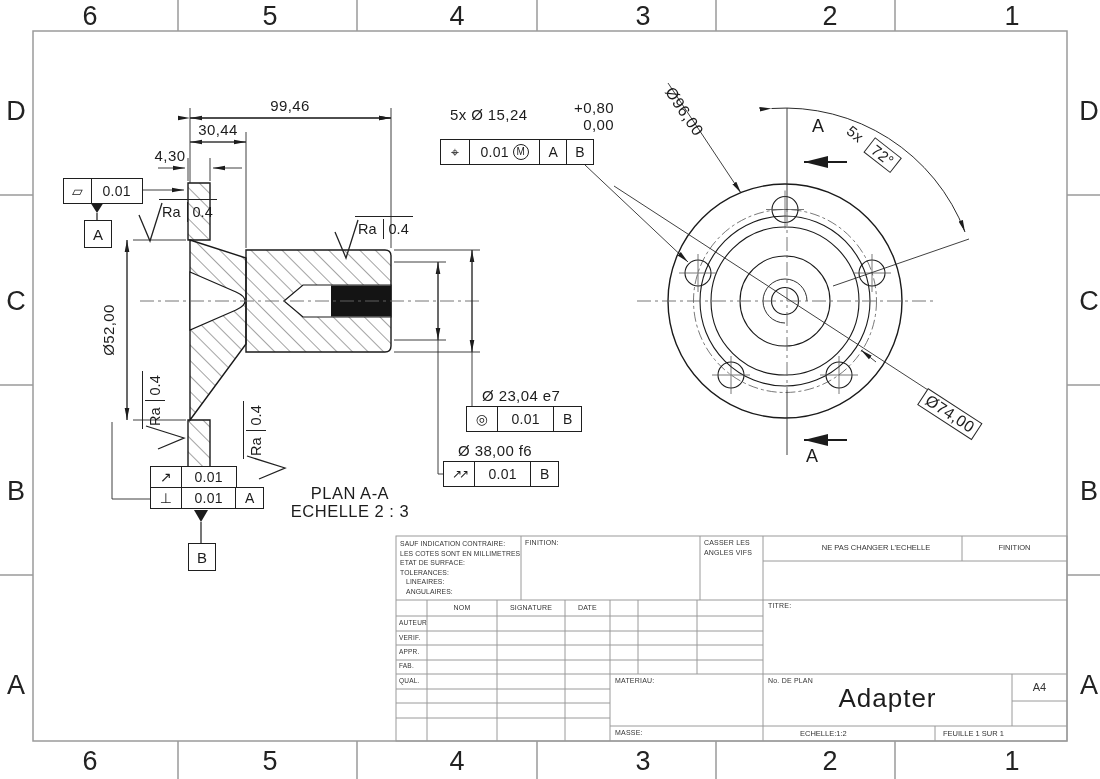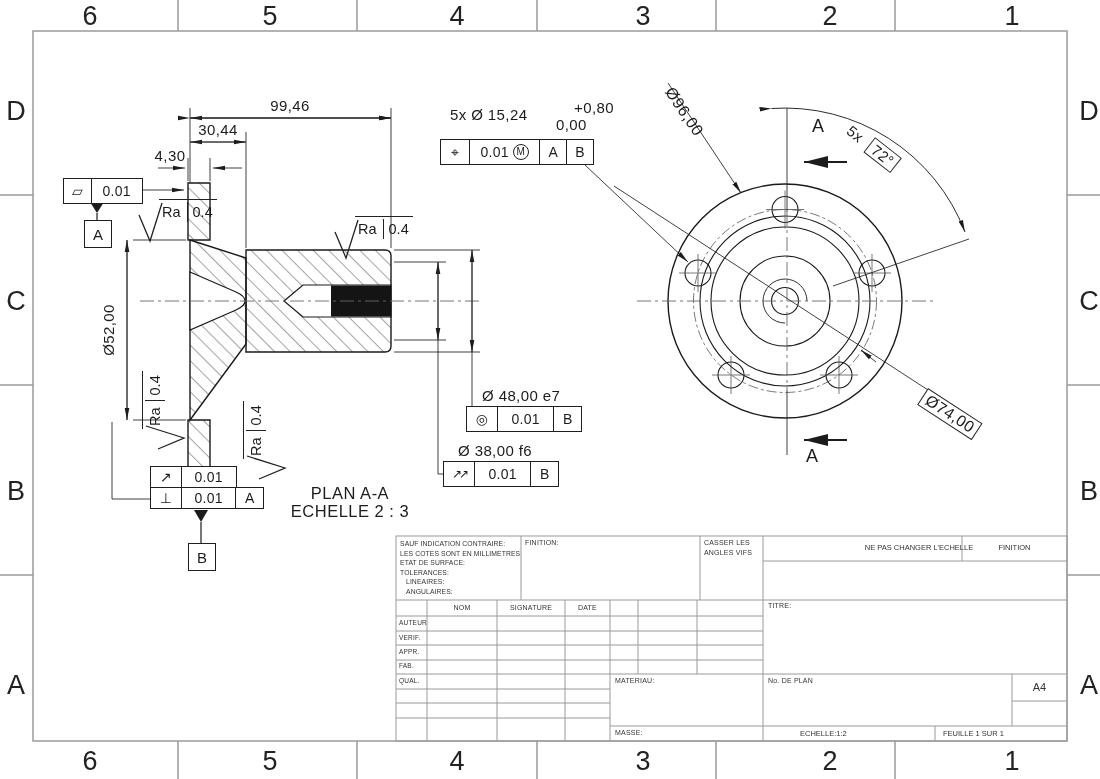--- a/index.html
+++ b/index.html
@@ -276,32 +276,32 @@
   <div class="c" style="width:54px">0.01</div>
   <div class="c" style="width:27px">A</div>
 </div>
 <div class="dbox" style="left:188px;top:543px">B</div>
 
 <div class="t ctr" style="left:270px;top:484px;width:160px;font-size:16.5px;letter-spacing:.5px">PLAN A-A</div>
 <div class="t ctr" style="left:270px;top:502px;width:160px;font-size:16.5px;letter-spacing:.5px">ECHELLE 2 : 3</div>
 
 <div class="t dim" style="left:450px;top:106px">5x Ø 15,24</div>
 <div class="t dim" style="left:556px;top:99px;width:58px;text-align:right">+0,80</div>
-<div class="t dim" style="left:556px;top:116px;width:58px;text-align:left">0,00</div>
+<div class="t dim" style="left:556px;top:116px;width:58px;text-align:right">0,00</div>
 <div class="fcf h26" style="left:440px;top:139px">
   <div class="c" style="width:28px">⌖</div>
   <div class="c" style="width:70px">
     <span>0.01</span>
     <span class="mcirc">M</span>
   </div>
   <div class="c" style="width:26px">A</div>
   <div class="c" style="width:26px">B</div>
 </div>
 
-<div class="t dim" style="left:482px;top:387px">Ø 48,00 e7</div>
+<div class="t dim" style="left:482px;top:387px">Ø 23,04 e7</div>
 <div class="fcf h26" style="left:466px;top:406px">
   <div class="c" style="width:30px">◎</div>
   <div class="c" style="width:56px">0.01</div>
   <div class="c" style="width:27px">B</div>
 </div>
 
 <div class="t dim" style="left:458px;top:442px">Ø 38,00 f6</div>
 <div class="fcf h26" style="left:443px;top:461px">
   <div class="c" style="width:30px;letter-spacing:-3px;font-size:12px">↗↗</div>
   <div class="c" style="width:56px">0.01</div>
@@ -321,31 +321,32 @@
   <div class="nline">SAUF INDICATION CONTRAIRE:</div>
   <div class="nline">LES COTES SONT EN MILLIMETRES</div>
   <div class="nline">ETAT DE SURFACE:</div>
   <div class="nline">TOLERANCES:</div>
   <div class="nline ind">LINEAIRES:</div>
   <div class="nline ind">ANGULAIRES:</div>
 </div>
 <div class="t tb" style="left:525px;top:539px">FINITION:</div>
 <div class="t tb" style="left:704px;top:539px">CASSER LES</div>
 <div class="t tb" style="left:704px;top:549px">ANGLES VIFS</div>
-<div class="t tb8 ctr" style="left:806px;top:543px;width:226px">NE PAS CHANGER L'ECHELLE</div>
+<div class="t tb8 ctr" style="left:763px;top:543px;width:226px">NE PAS CHANGER L'ECHELLE</div>
 <div class="t tb8 ctr" style="left:962px;top:543px;width:105px">FINITION</div>
 <div class="t tb ctr" style="left:427px;top:604px;width:70px">NOM</div>
 <div class="t tb ctr" style="left:497px;top:604px;width:68px">SIGNATURE</div>
 <div class="t tb ctr" style="left:565px;top:604px;width:45px">DATE</div>
 <div class="t tb" style="left:399px;top:619px;font-size:6.5px">AUTEUR</div>
 <div class="t tb" style="left:399px;top:634px;font-size:6.5px">VERIF.</div>
 <div class="t tb" style="left:399px;top:648px;font-size:6.5px">APPR.</div>
 <div class="t tb" style="left:399px;top:662px;font-size:6.5px">FAB.</div>
 <div class="t tb" style="left:399px;top:677px;font-size:6.5px">QUAL.</div>
 <div class="t tb" style="left:615px;top:677px">MATERIAU:</div>
 <div class="t tb" style="left:615px;top:729px">MASSE:</div>
 <div class="t tb" style="left:768px;top:602px">TITRE:</div>
 <div class="t tb" style="left:768px;top:677px">No. DE PLAN</div>
+<div class="t adapter ctr" style="left:763px;top:683px;width:249px">Adapter</div>
 <div class="t ctr" style="left:1012px;top:681px;width:55px;font-size:11px;color:#333">A4</div>
 <div class="t tb8" style="left:800px;top:729px">ECHELLE:1:2</div>
 <div class="t tb8" style="left:943px;top:729px">FEUILLE 1 SUR 1</div>
 
 </div>
 
 </body></html>

